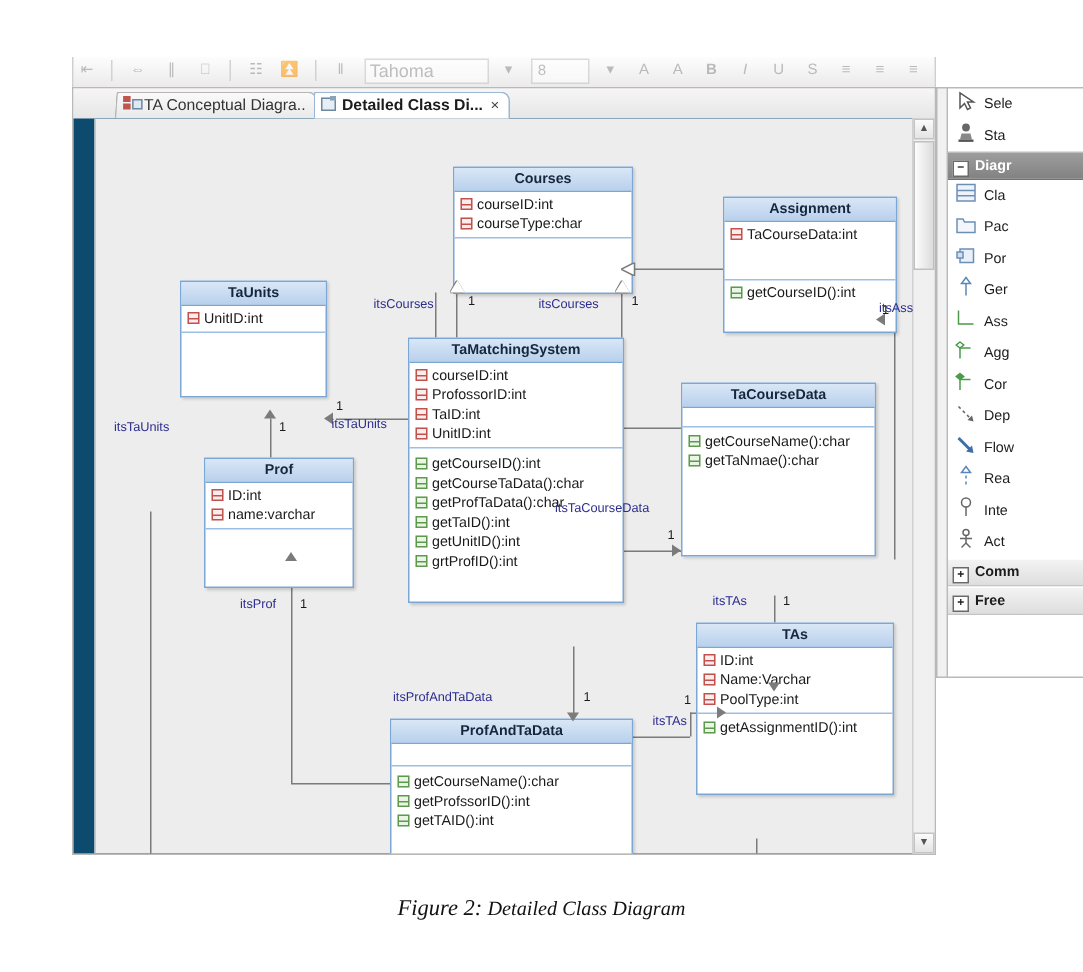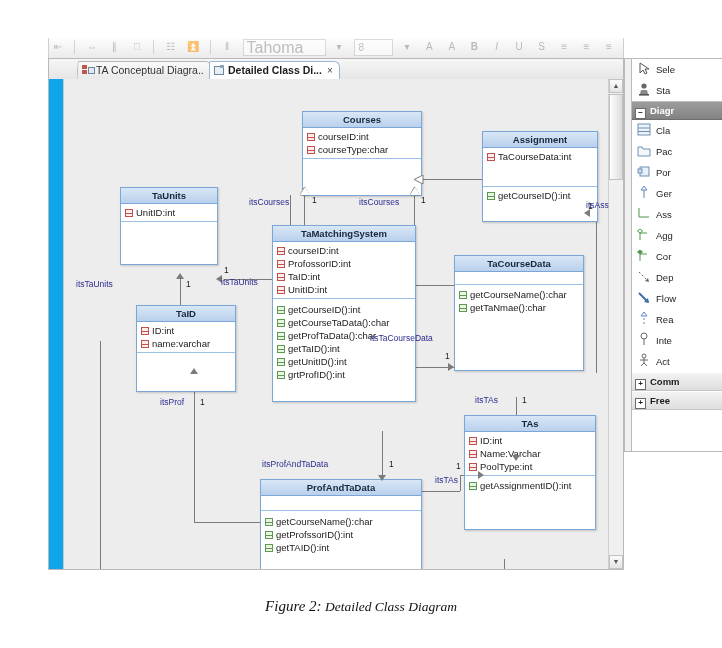--- a/index.html
+++ b/index.html
@@ -17,21 +17,21 @@
   .tb-ico{
     display:inline-block;width:16px;height:16px;margin:1px 1px 0 1px;
     vertical-align:top;color:#8a8a8a;font-size:10px;line-height:16px;
     text-align:center;opacity:.55;
   }
   .tb-sep{display:inline-block;width:1px;height:14px;margin:2px 3px 0 3px;
     background:#d2d2d2;vertical-align:top;}
   .tb-font{
     display:inline-block;width:78px;height:15px;margin:1px 0 0 2px;
     background:#fff;border:1px solid #c6c6c6;vertical-align:top;
-    font-size:16px;line-height:15px;padding-left:3px;color:#9b9b9b;
+    font-size:12px;line-height:15px;padding-left:3px;color:#9b9b9b;
     overflow:hidden;opacity:.6;
   }
   .tb-size{
     display:inline-block;width:34px;height:15px;margin:1px 0 0 2px;
     background:#fff;border:1px solid #c6c6c6;vertical-align:top;
     font-size:10px;line-height:15px;padding-left:3px;color:#9b9b9b;
     overflow:hidden;opacity:.6;
   }
 
   
@@ -69,21 +69,21 @@
   .tabico.concept i:nth-child(1){left:0;top:0;width:5px;height:4px;background:#c0554c;}
   .tabico.concept i:nth-child(2){left:0;top:5px;width:5px;height:4px;background:#c0554c;}
   .tabico.concept i:nth-child(3){left:6px;top:2px;width:5px;height:5px;border:1px solid #6d88a0;background:#dfe9f2;}
   .tabico.detail i:nth-child(1){left:0;top:1px;width:8px;height:7px;border:1px solid #6d88a0;background:#e7eef6;}
   .tabico.detail i:nth-child(2){left:6px;top:0;width:4px;height:3px;background:#8aa3b9;}
   .tabclose{margin-left:5px;font-weight:normal;color:#444;font-size:10px;}
 
   
   #canvas{
     position:absolute;left:0;top:20px;width:560px;height:490px;
-    background:#0ea5e9;overflow:hidden;
+    background:#0c4a6e;overflow:hidden;
   }
   #canvaswhite{
     position:absolute;left:14px;top:0px;width:546px;height:490px;
     background:#ededed;border-left:1px solid #c8c8c8;
   }
   
   #leftgutter{
     position:absolute;left:0;top:20px;width:14px;height:490px;
     background:#f3f3f3;border-right:1px solid #cfcfcf;
   }
@@ -365,21 +365,21 @@
       <div class="uclass" style="left:390px;top:176px;width:128px;">
         <div class="uhead">TaCourseData</div>
         <div class="ucomp" style="height:8px;"></div>
         <div class="ucomp last" style="height:80px;padding-top:3px;">
           <div class="umember"><span class="mico op"></span><span>getCourseName():char</span></div>
           <div class="umember"><span class="mico op"></span><span>getTaNmae():char</span></div>
         </div>
       </div>
 
       <div class="uclass" style="left:72px;top:226px;width:98px;">
-        <div class="uhead">TaID</div>
+        <div class="uhead">Prof</div>
         <div class="ucomp">
           <div class="umember"><span class="mico attr"></span><span>ID:int</span></div>
           <div class="umember"><span class="mico attr"></span><span>name:varchar</span></div>
         </div>
         <div class="ucomp last" style="height:34px;"></div>
       </div>
 
       <div class="uclass" style="left:400px;top:336px;width:130px;">
         <div class="uhead">TAs</div>
         <div class="ucomp">

